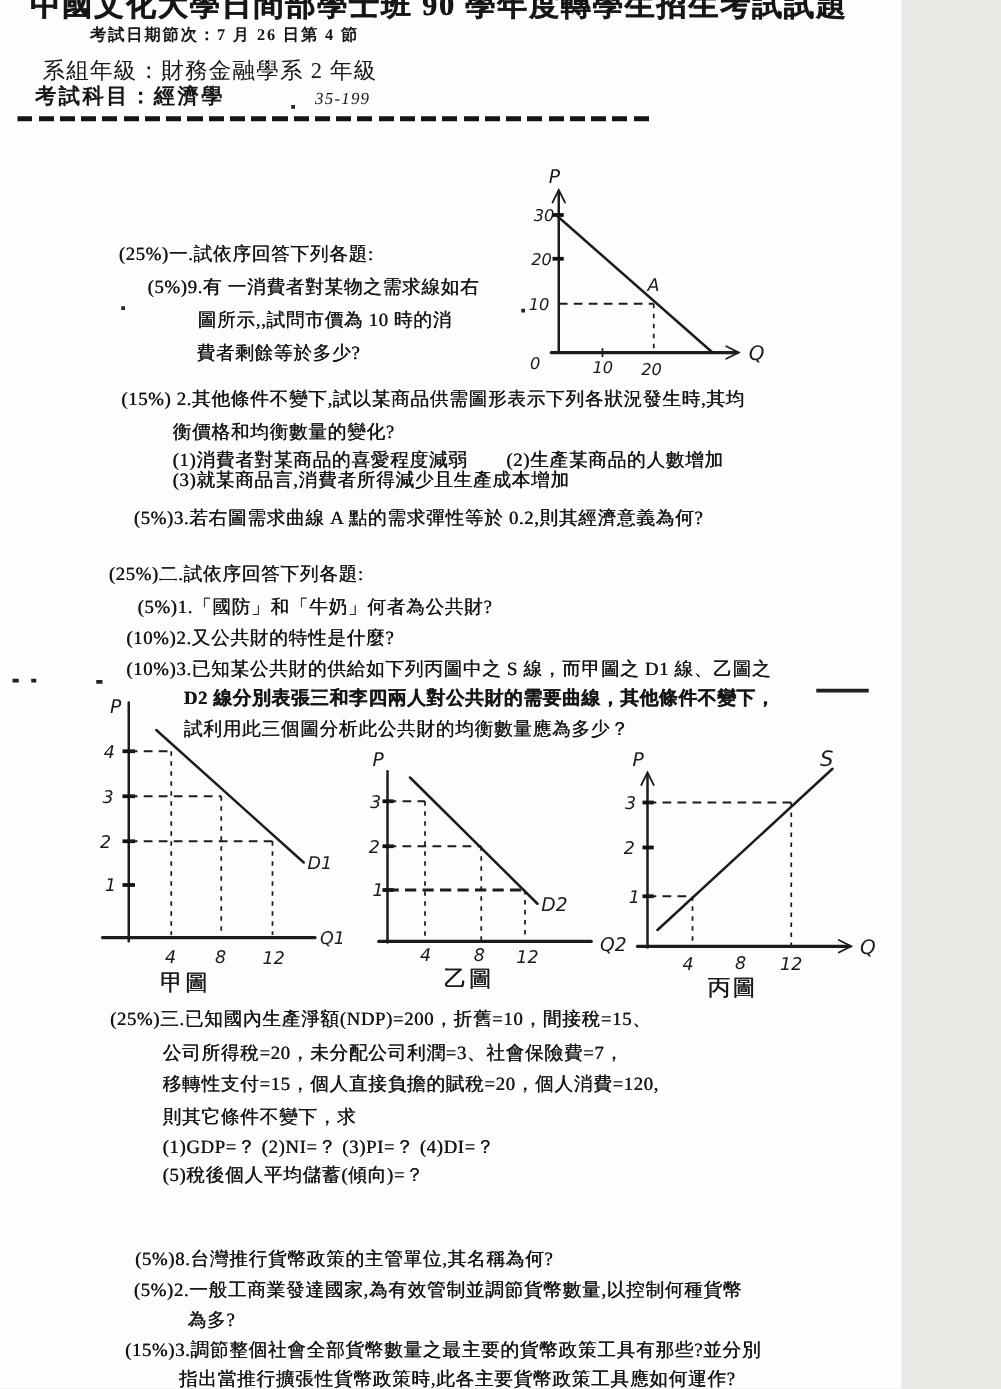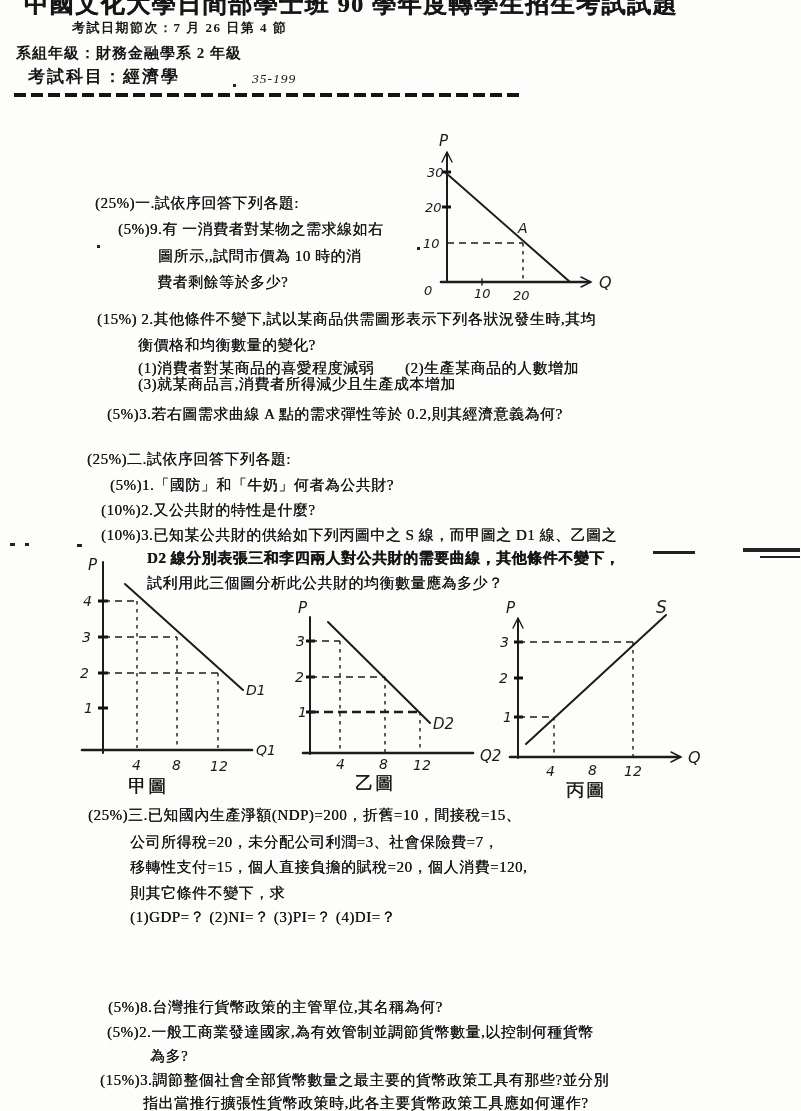--- a/index.html
+++ b/index.html
@@ -1,23 +1,23 @@
 <!DOCTYPE html>
 <html><head>
 <meta charset="utf-8">
 <style>
   html,body{margin:0;padding:0;background:#e8e8e4;}
-  .page{position:relative;width:801px;height:1111px;background:#fdfdfb;overflow:hidden;
+  .page{position:relative;width:721px;height:1111px;background:#fdfdfb;overflow:hidden;
         font-family:"Liberation Serif","DejaVu Serif",serif;color:#161616;}
   .tl{position:absolute;white-space:nowrap;font-size:15px;letter-spacing:0.5px;
       text-shadow:0.35px 0 0 currentColor;}
   .hdr-title{position:absolute;top:-12px;left:24px;font-size:24px;font-weight:bold;
       letter-spacing:1.5px;white-space:nowrap;text-shadow:0.5px 0 0 currentColor;}
   .hdr-1{position:absolute;left:30px;top:19px;font-size:13px;font-weight:bold;letter-spacing:1.5px;white-space:nowrap;margin-left:42px;}
-  .hdr-2{position:absolute;left:16px;top:44px;font-size:15px;font-weight:bold;letter-spacing:1px;white-space:nowrap;}
+  .hdr-2{position:absolute;left:34px;top:44px;font-size:18px;font-weight:normal;letter-spacing:1px;white-space:nowrap;}
   .hdr-3{position:absolute;left:28px;top:65px;font-size:17px;font-weight:bold;letter-spacing:2px;white-space:nowrap;}
   .hdr-code{position:absolute;left:252px;top:71px;font-size:13.5px;letter-spacing:1px;white-space:nowrap;font-style:italic;}
   .sep{position:absolute;left:14px;top:93px;width:508px;height:4px;
        background:repeating-linear-gradient(90deg,#141414 0 12px,transparent 12px 17px);}
   .fig{position:absolute;overflow:visible;}
   .ax{stroke:#1c1c1c;stroke-width:2;fill:none;stroke-linecap:round;}
   .axh{stroke:#1c1c1c;stroke-width:2.6;fill:none;stroke-linecap:round;}
   .thin{stroke-width:1.4;}
   .curve{stroke:#1c1c1c;stroke-width:2;fill:none;stroke-linecap:round;}
   .tick{stroke:#111;stroke-width:3;fill:none;}
@@ -56,20 +56,21 @@
   <div class="tl" style="left:101px;top:501px">(10%)2.又公共財的特性是什麼?</div>
   <div class="tl" style="left:101px;top:526px">(10%)3.已知某公共財的供給如下列丙圖中之 S 線，而甲圖之 D1 線、乙圖之</div>
   <div class="tl" style="left:147px;top:549px;font-weight:bold">D2 線分別表張三和李四兩人對公共財的需要曲線，其他條件不變下，</div>
   <div class="tl" style="left:147px;top:574px">試利用此三個圖分析此公共財的均衡數量應為多少？</div>
 
   <div class="tl" style="left:88px;top:806px">(25%)三.已知國內生產淨額(NDP)=200，折舊=10，間接稅=15、</div>
   <div class="tl" style="left:130px;top:833px">公司所得稅=20，未分配公司利潤=3、社會保險費=7，</div>
   <div class="tl" style="left:130px;top:858px">移轉性支付=15，個人直接負擔的賦稅=20，個人消費=120,</div>
   <div class="tl" style="left:130px;top:884px">則其它條件不變下，求</div>
   <div class="tl" style="left:130px;top:908px">(1)GDP=？ (2)NI=？ (3)PI=？ (4)DI=？</div>
+  <div class="tl" style="left:130px;top:931px">(5)稅後個人平均儲蓄(傾向)=？</div>
 
   <div class="tl" style="left:108px;top:998px">(5%)8.台灣推行貨幣政策的主管單位,其名稱為何?</div>
   <div class="tl" style="left:107px;top:1023px">(5%)2.一般工商業發達國家,為有效管制並調節貨幣數量,以控制何種貨幣</div>
   <div class="tl" style="left:150px;top:1047px">為多?</div>
   <div class="tl" style="left:100px;top:1071px">(15%)3.調節整個社會全部貨幣數量之最主要的貨幣政策工具有那些?並分別</div>
   <div class="tl" style="left:143px;top:1094px">指出當推行擴張性貨幣政策時,此各主要貨幣政策工具應如何運作?</div>
 
   <svg class="fig" style="left:420px;top:130px" width="280" height="172" viewBox="0 0 280 172">
     <text class="hw" x="19" y="16" font-size="15">P</text>
     <path class="ax" d="M27,23 L27,152"></path>

